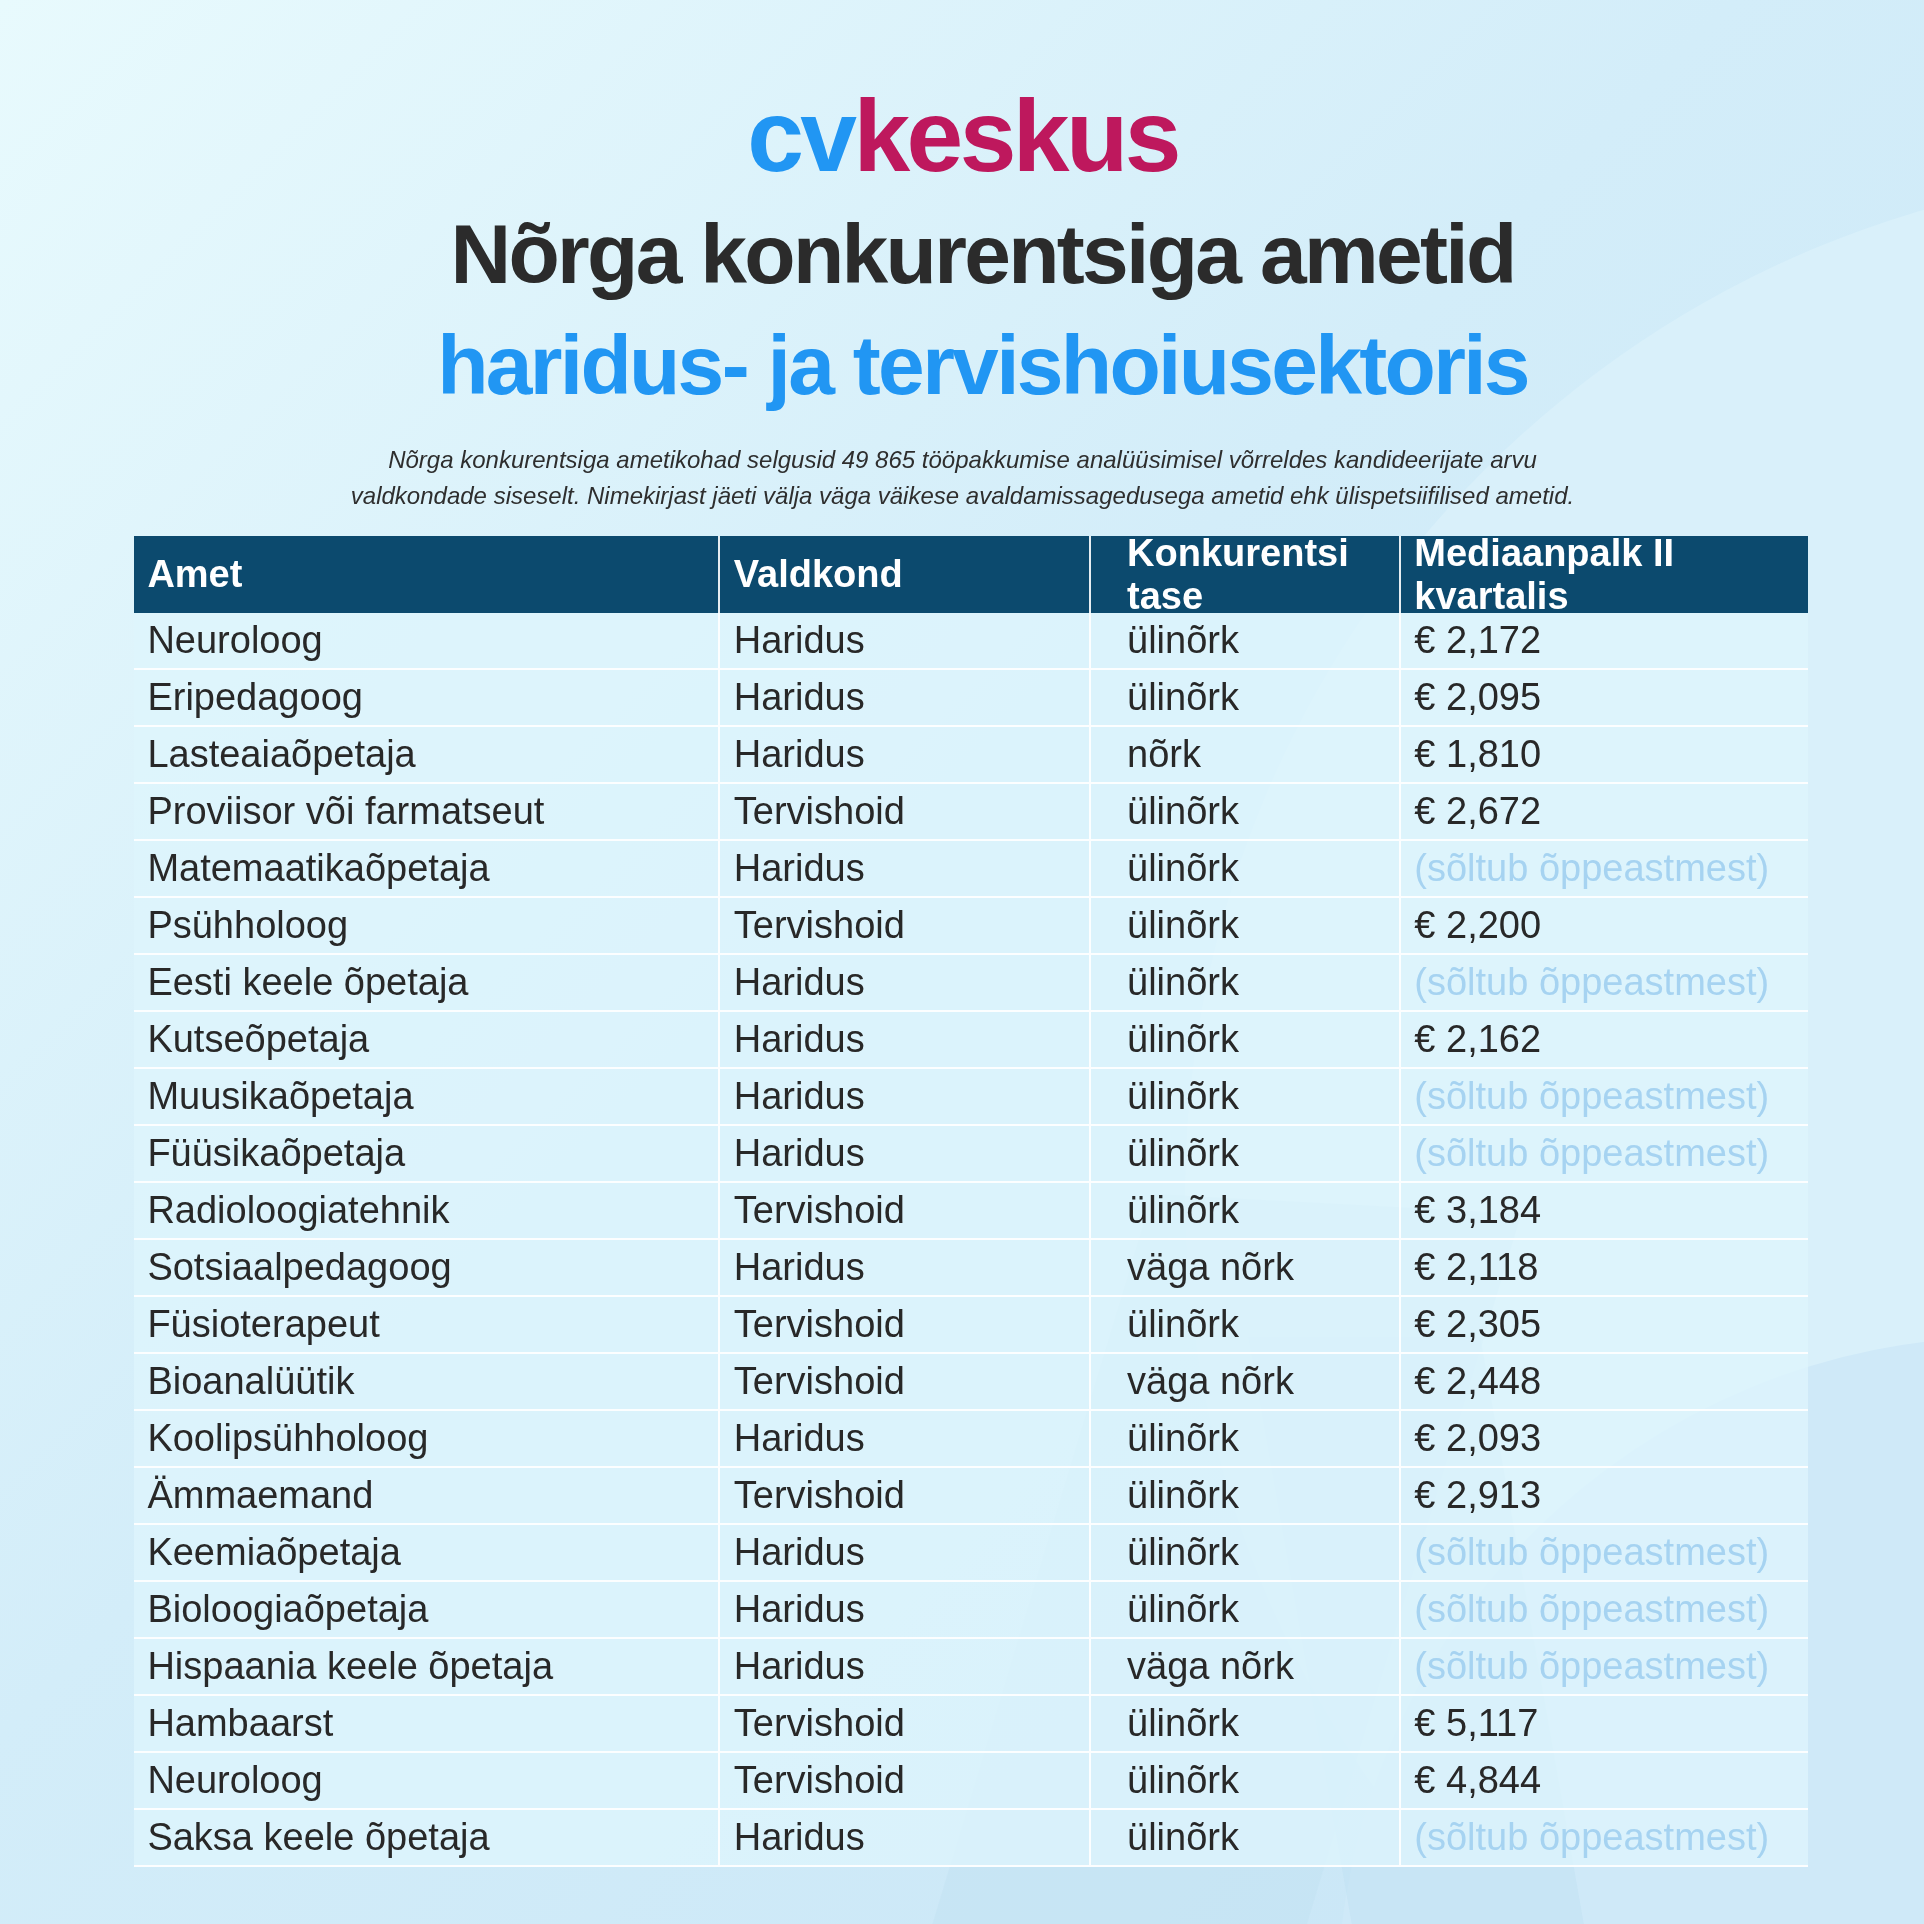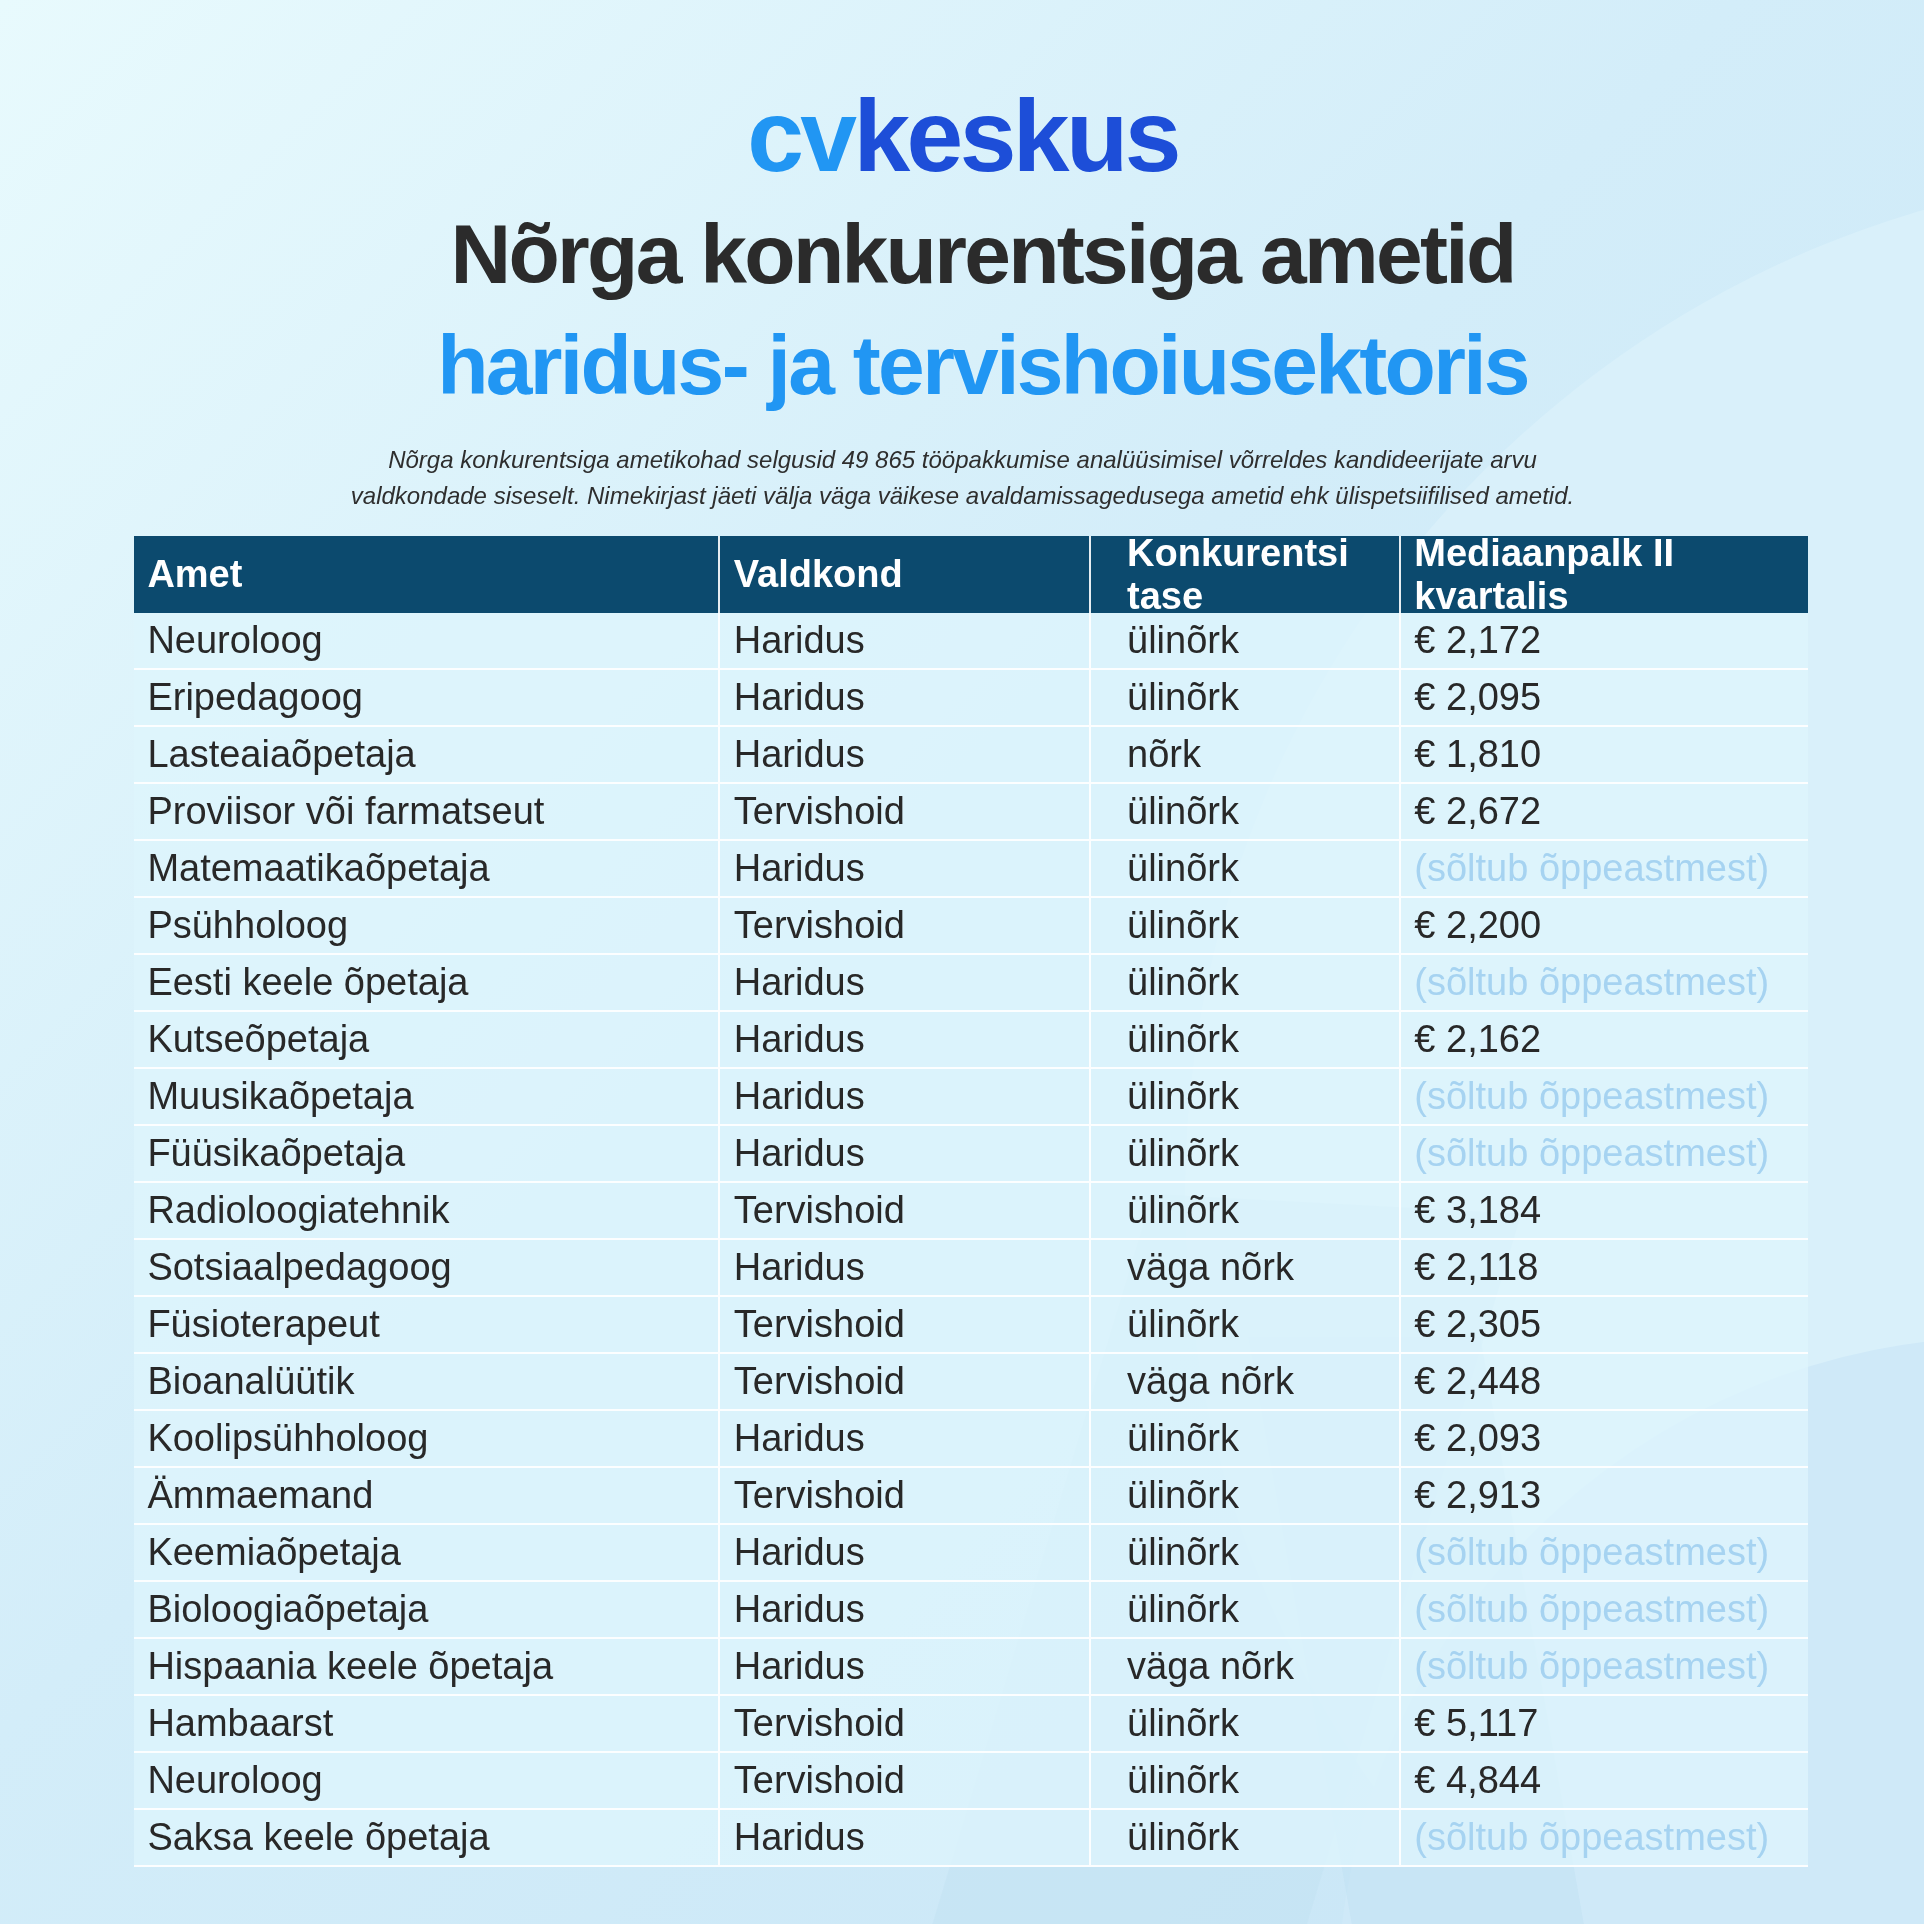--- a/index.html
+++ b/index.html
@@ -24,21 +24,21 @@
   }
   .deco-band-2{
     width:232px;height:802px;background:#bfe0f2;opacity:.45;
     top:1337px;left:1319px;transform:skewX(10deg);
   }
   .logo{
     position:absolute;top:78px;left:0;width:100%;
     text-align:center;font-size:102px;font-weight:800;letter-spacing:-3.6px;
   }
   .logo .cv{color:#2196f3;}
-  .logo .keskus{color:#1d4ed8;}
+  .logo .keskus{color:#be185d;}
   .title,.subtitle{
     position:absolute;left:4px;width:100%;text-align:center;
     font-size:84px;font-weight:800;letter-spacing:-2.7px;line-height:1;padding-left:16px;
   }
   .title{top:212px;color:#2b2b2b;}
   .subtitle{top:323px;color:#2196f3;}
   .desc{
     position:absolute;top:442px;left:50%;transform:translateX(-50%);
     width:1729px;text-align:center;font-style:italic;
     font-size:24px;line-height:1.48;color:#2e2e2e;

